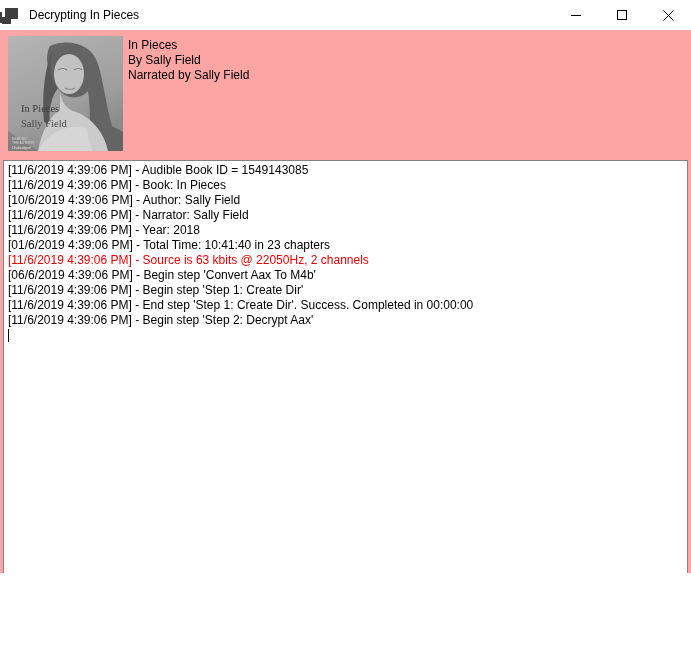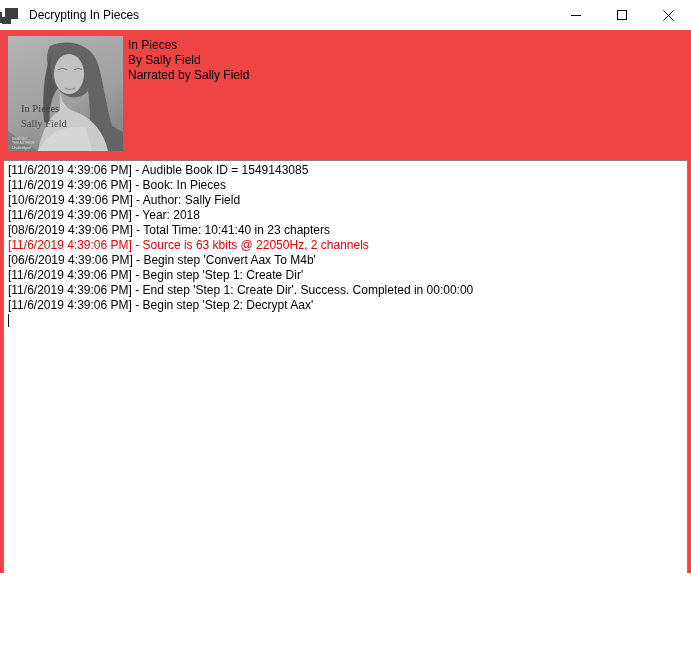--- a/index.html
+++ b/index.html
@@ -1,19 +1,19 @@
 <!DOCTYPE html>
 <html><head>
 <meta charset="utf-8">
 <style>
   * { margin:0; padding:0; box-sizing:border-box; }
   html,body { background:#ffffff; }
   .window {
     position:relative; width:691px; height:573px;
-    background:#ef4444; overflow:hidden;
+    background:#fca5a5; overflow:hidden;
     font-family:"Liberation Sans", sans-serif;
     -webkit-font-smoothing:antialiased;
   }
   
   .titlebar {
     position:absolute; top:0; left:0; right:0; height:30px;
     background:#ffffff; overflow:hidden;
   }
   .app-icon { position:absolute; left:-3px; top:5px; width:22px; height:20px; }
   .titlebar-title {
@@ -117,22 +117,23 @@
     <div>In Pieces</div>
     <div>By Sally Field</div>
     <div>Narrated by Sally Field</div>
   </div>
 
   <div class="log-box">
     <div>
         <div class="log-line">[11/6/2019 4:39:06 PM] - Audible Book ID = 1549143085</div>
         <div class="log-line">[11/6/2019 4:39:06 PM] - Book: In Pieces</div>
         <div class="log-line">[10/6/2019 4:39:06 PM] - Author: Sally Field</div>
+        <div class="log-line">[11/6/2019 4:39:06 PM] - Narrator: Sally Field</div>
         <div class="log-line">[11/6/2019 4:39:06 PM] - Year: 2018</div>
-        <div class="log-line">[08/6/2019 4:39:06 PM] - Total Time: 10:41:40 in 23 chapters</div>
+        <div class="log-line">[01/6/2019 4:39:06 PM] - Total Time: 10:41:40 in 23 chapters</div>
         <div class="log-line" style="color: rgb(230, 0, 0);">[11/6/2019 4:39:06 PM] - Source is 63 kbits @ 22050Hz, 2 channels</div>
         <div class="log-line">[06/6/2019 4:39:06 PM] - Begin step 'Convert Aax To M4b'</div>
         <div class="log-line">[11/6/2019 4:39:06 PM] - Begin step 'Step 1: Create Dir'</div>
         <div class="log-line">[11/6/2019 4:39:06 PM] - End step 'Step 1: Create Dir'. Success. Completed in 00:00:00</div>
         <div class="log-line">[11/6/2019 4:39:06 PM] - Begin step 'Step 2: Decrypt Aax'</div>
       </div>
     <div class="caret-line">
       <span class="caret"></span>
     </div>
   </div>

